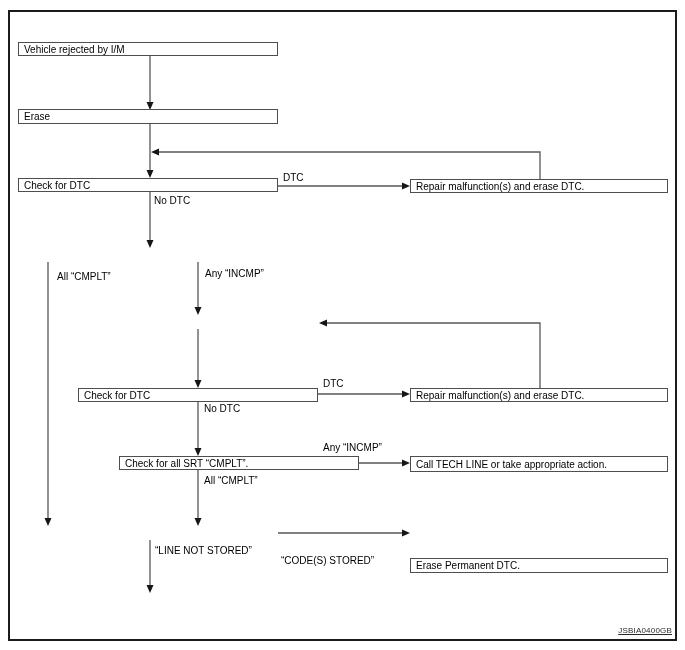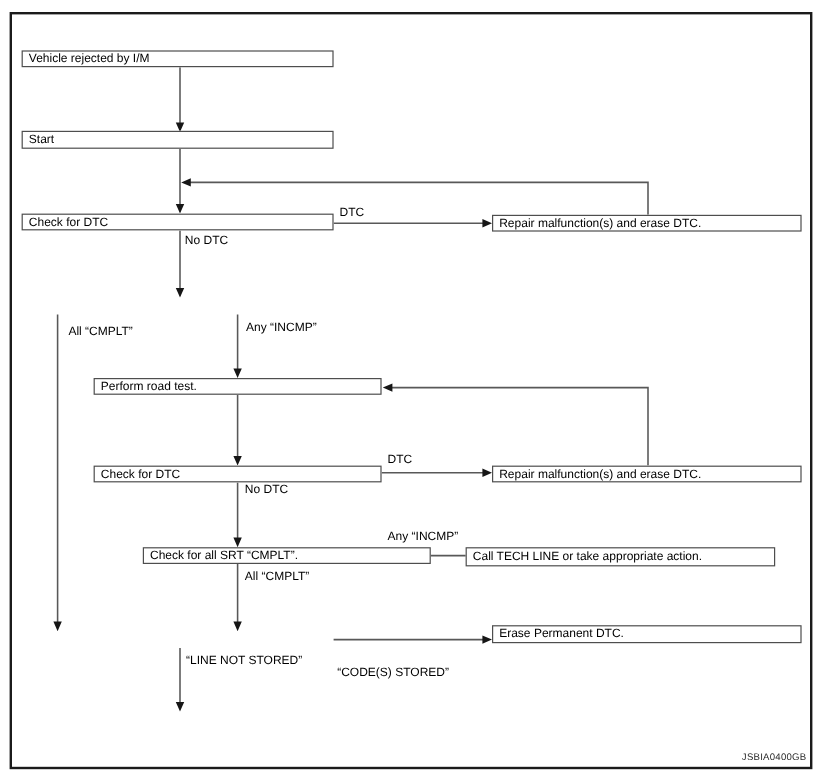--- a/index.html
+++ b/index.html
@@ -17,21 +17,21 @@
     border:1.5px solid #4e4e4e; color:#000; font-size:10px; line-height:11px;
     display:flex; align-items:center; padding:0 0 0 5px; white-space:nowrap;
     z-index:3;
   }
   .elabel {
     position:absolute; color:#000; font-size:10px; line-height:11px;
     white-space:nowrap; z-index:4;
   }
   #figcode {
     position:absolute; right:13px; top:626px; font-size:8px; color:#2a2a2a;
-    letter-spacing:0.2px; z-index:4;
+    letter-spacing:0.2px; z-index:4;text-decoration:underline;
   }
 </style>
 </head>
 <body>
 
 <div id="page">
 
   <div id="frame"></div>
 
   <svg class="connectors" width="685" height="650" viewBox="0 0 685 650">
@@ -66,39 +66,38 @@
       M402,390.5 L402,397.5 L410,394 Z
       M194.5,448 L201.5,448 L198,456 Z
       M402,459.5 L402,466.5 L410,463 Z
       M194.5,518 L201.5,518 L198,526 Z
       M402,529.5 L402,536.5 L410,533 Z
       M146.5,585 L153.5,585 L150,593 Z"></path>
   </svg>
 
   <div class="fbox" style="left:18px; top:42px;  width:260px; height:14px;">Vehicle rejected by I/M</div>
 
-  <div class="fbox" style="left:18px; top:109px; width:260px; height:15px;">Start</div>
+  <div class="fbox" style="left:18px; top:109px; width:260px; height:15px;">Erase</div>
 
   <div class="fbox" style="left:18px; top:178px; width:260px; height:14px;">Check for DTC</div>
 
   <div class="fbox" style="left:410px; top:179px; width:258px; height:14px;">Repair malfunction(s) and erase DTC.</div>
 
 
-  <div class="fbox" style="left:78px; top:315px; width:240px; height:14px;">Perform road test.</div>
 
   <div class="fbox" style="left:78px; top:388px; width:240px; height:14px;">Check for DTC</div>
 
   <div class="fbox" style="left:410px; top:388px; width:258px; height:14px;">Repair malfunction(s) and erase DTC.</div>
 
   <div class="fbox" style="left:78px; top:456px; width:240px; height:14px;margin-left:41px;">Check for all SRT “CMPLT”.</div>
 
-  <div class="fbox" style="left:388px; top:456px; width:258px; height:16px;">Call TECH LINE or take appropriate action.</div>
+  <div class="fbox" style="left:410px; top:456px; width:258px; height:16px;">Call TECH LINE or take appropriate action.</div>
 
 
-  <div class="fbox" style="left:410px; top:521px; width:258px; height:15px;">Erase Permanent DTC.</div>
+  <div class="fbox" style="left:410px; top:558px; width:258px; height:15px;">Erase Permanent DTC.</div>
 
 
   <div class="elabel" style="left:283px; top:172px;">DTC</div>
 
   <div class="elabel" style="left:154px; top:195px;">No DTC</div>
 
   <div class="elabel" style="left:57px; top:271px;">All “CMPLT”</div>
 
   <div class="elabel" style="left:205px; top:268px;">Any “INCMP”</div>
 

